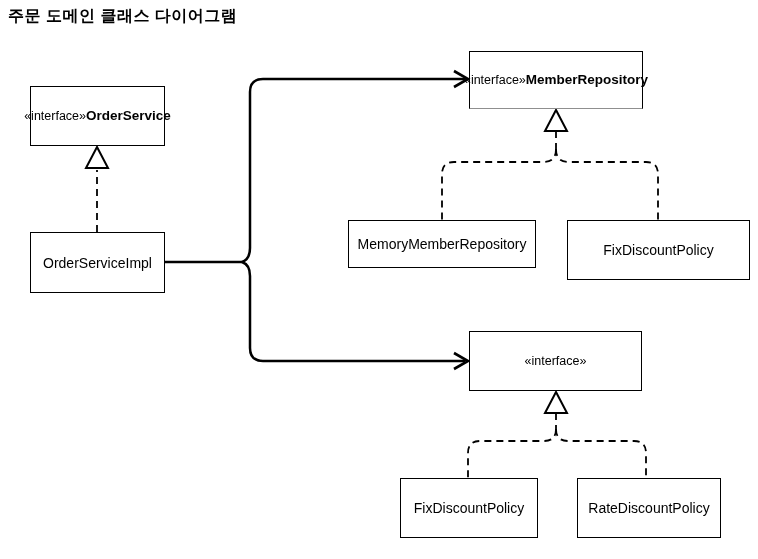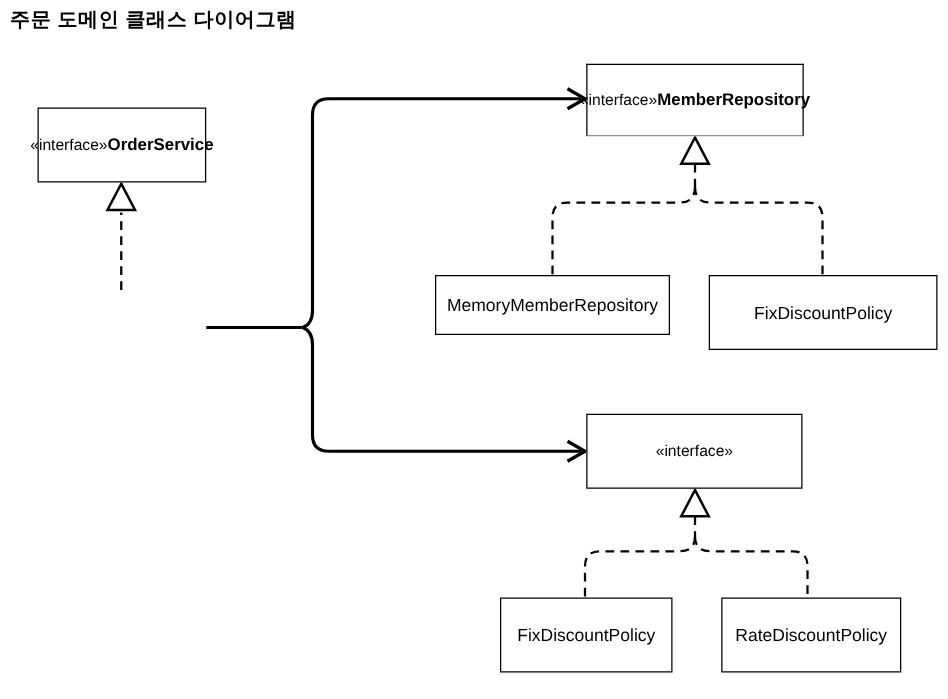--- a/index.html
+++ b/index.html
@@ -98,20 +98,23 @@
     <path d="M 556 413 V 429" stroke="#000000" stroke-width="1.8" stroke-dasharray="7 5"></path>
     <path d="M 556 429 Q 556 441 544 441 H 480 Q 468 441 468 453 V 478" stroke="#000000" stroke-width="1.8" stroke-dasharray="7 5"></path>
     <path d="M 556 429 Q 556 441 568 441 H 634 Q 646 441 646 453 V 478" stroke="#000000" stroke-width="1.8" stroke-dasharray="7 5"></path>
   </svg>
 
   <div class="node" id="n-order-service">
     <span class="stereotype">«interface»</span>
     <span class="iface-name">OrderService</span>
   </div>
 
+  <div class="node" id="n-order-service-impl">
+    <span class="class-name">OrderServiceImpl</span>
+  </div>
 
   <div class="node gray-bottom" id="n-member-repository">
     <span class="stereotype">«interface»</span>
     <span class="iface-name">MemberRepository</span>
   </div>
 
   <div class="node" id="n-memory-member-repo">
     <span class="class-name">MemoryMemberRepository</span>
   </div>
 

